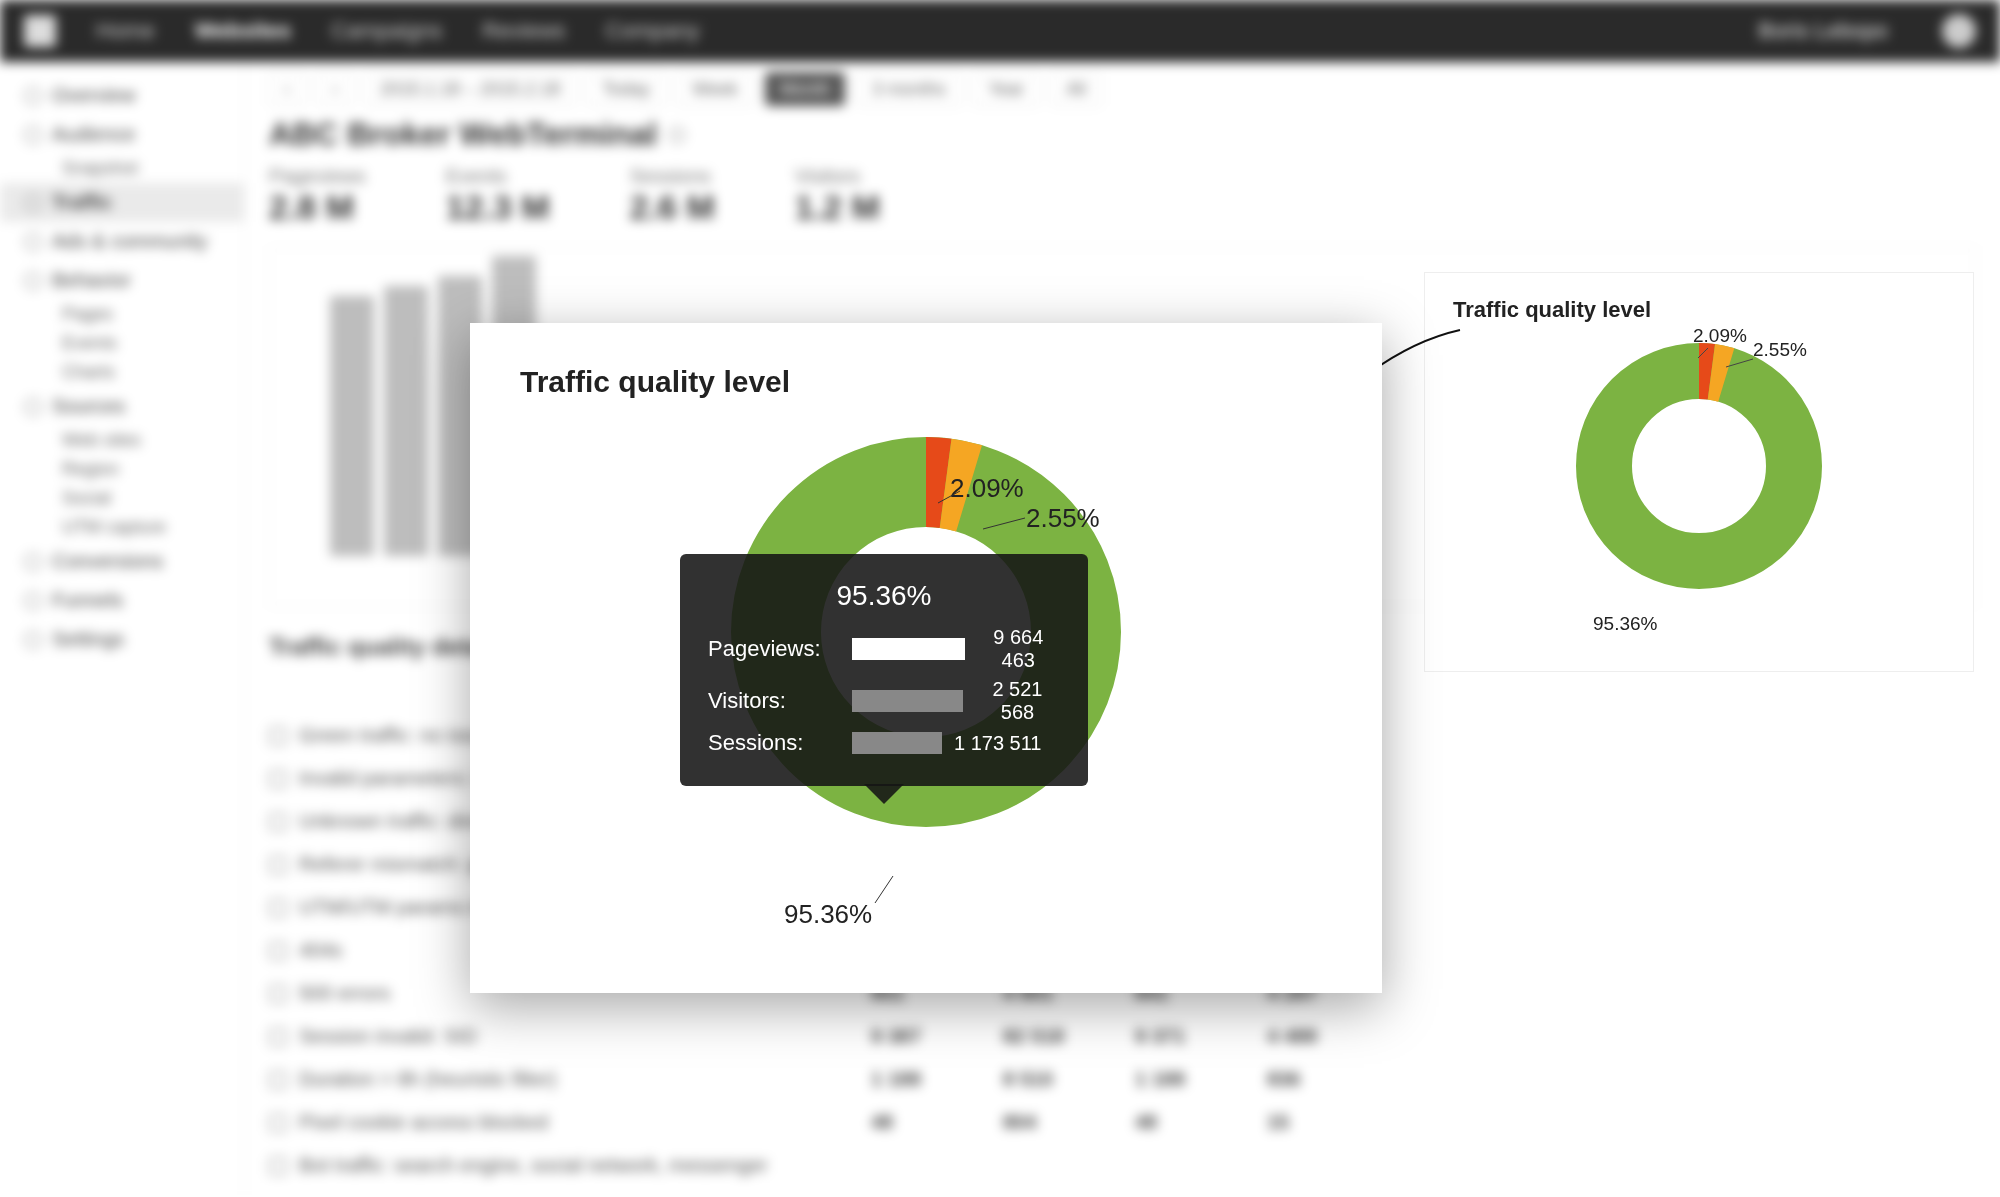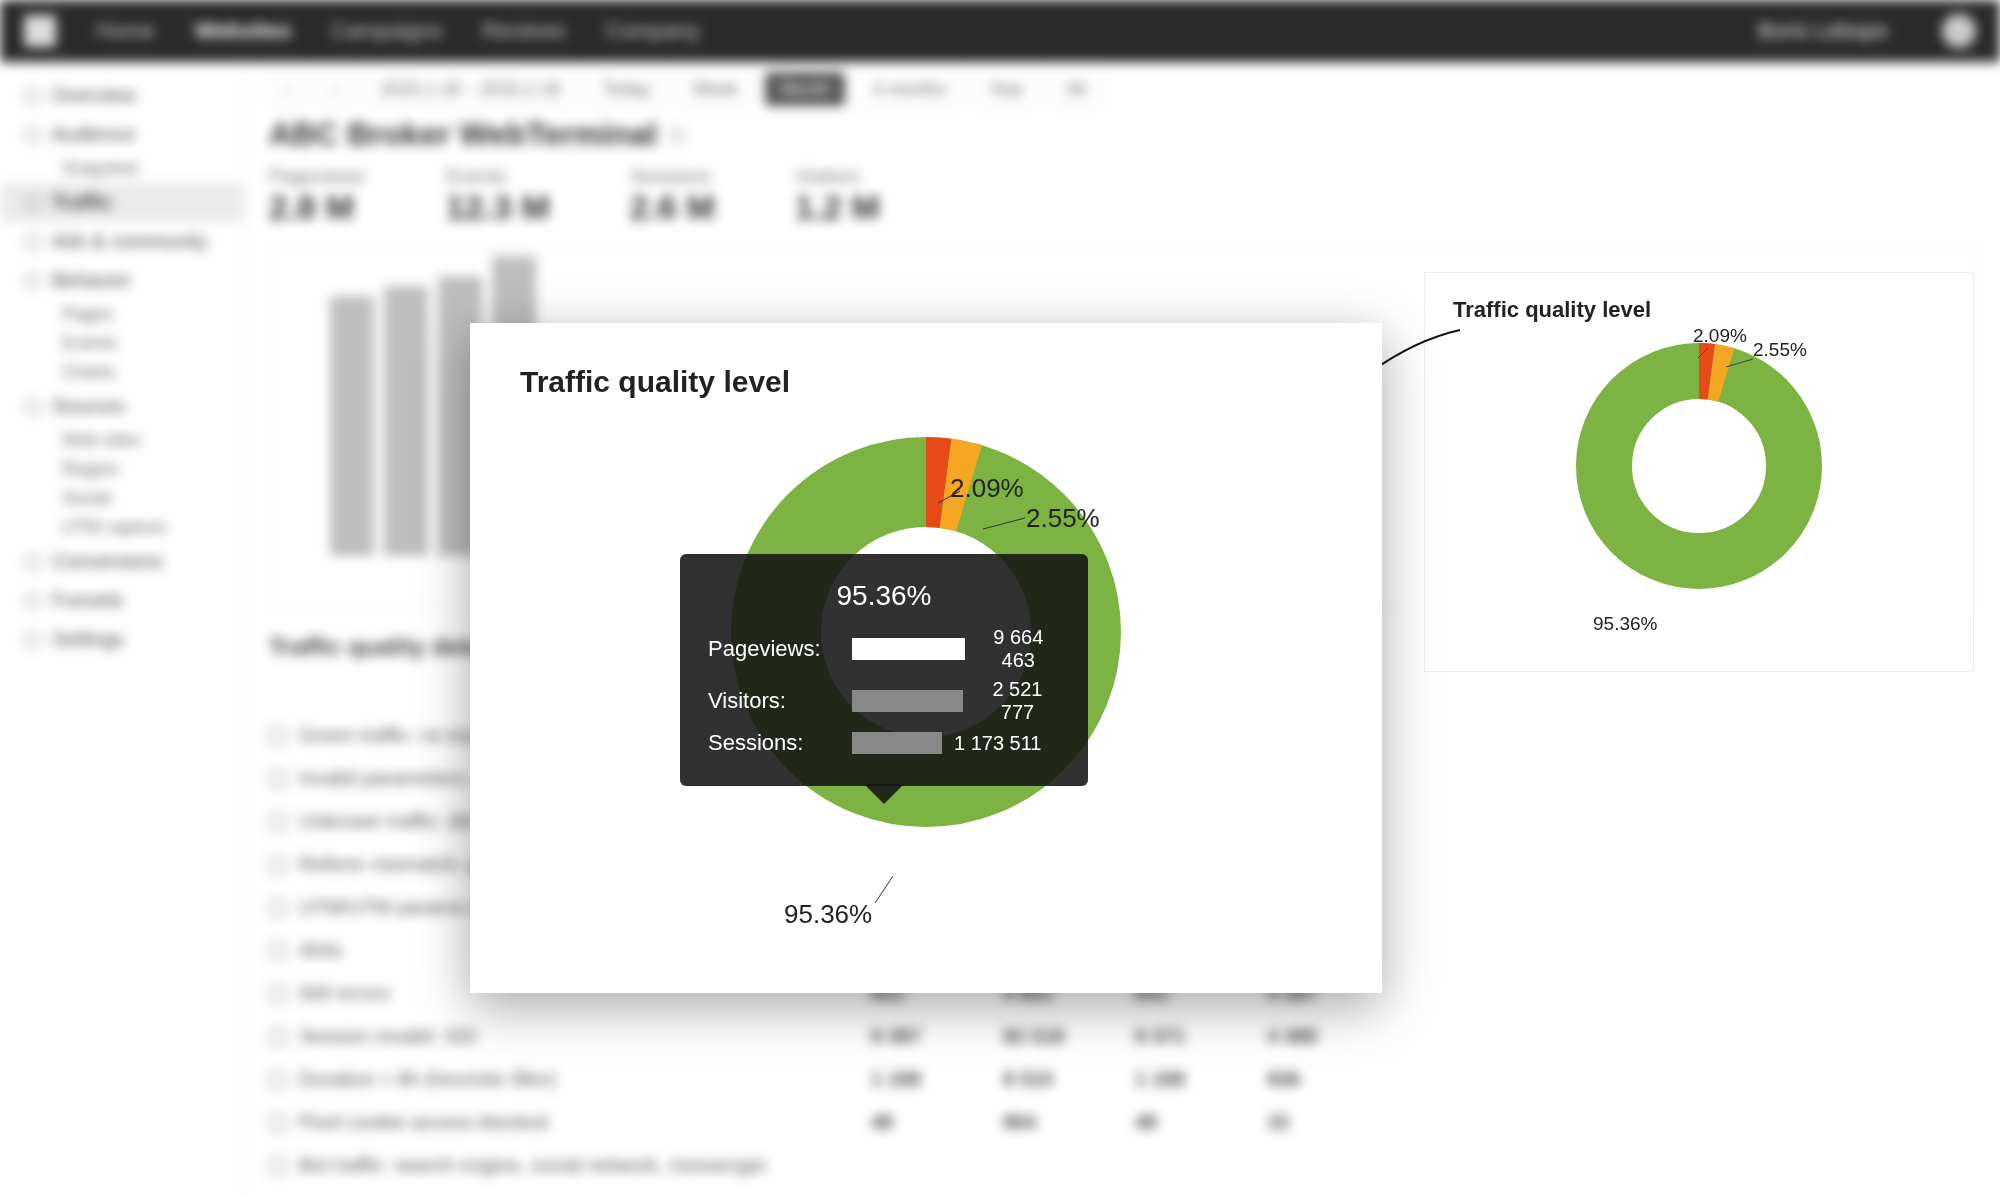--- a/index.html
+++ b/index.html
@@ -327,21 +327,21 @@
   <div class="tt-pct">95.36%</div>
   <div class="tt-rows">
     <div class="tt-row white">
       <span class="k">Pageviews:</span>
         <span class="bar" style="width:120px"></span>
         <span class="v">9 664 463</span>
     </div>
     <div class="tt-row">
       <span class="k">Visitors:</span>
         <span class="bar" style="width:116px"></span>
-        <span class="v">2 521 777</span>
+        <span class="v">2 521 568</span>
     </div>
     <div class="tt-row">
       <span class="k">Sessions:</span>
         <span class="bar" style="width:90px"></span>
         <span class="v">1 173 511</span>
     </div>
   </div>
   <div class="tail"></div>
 </div>
 

